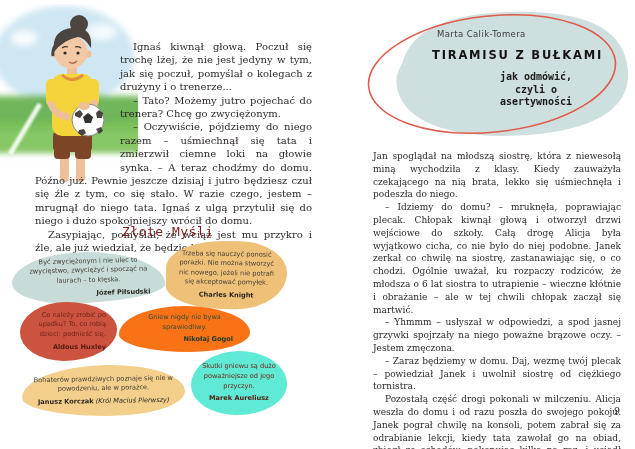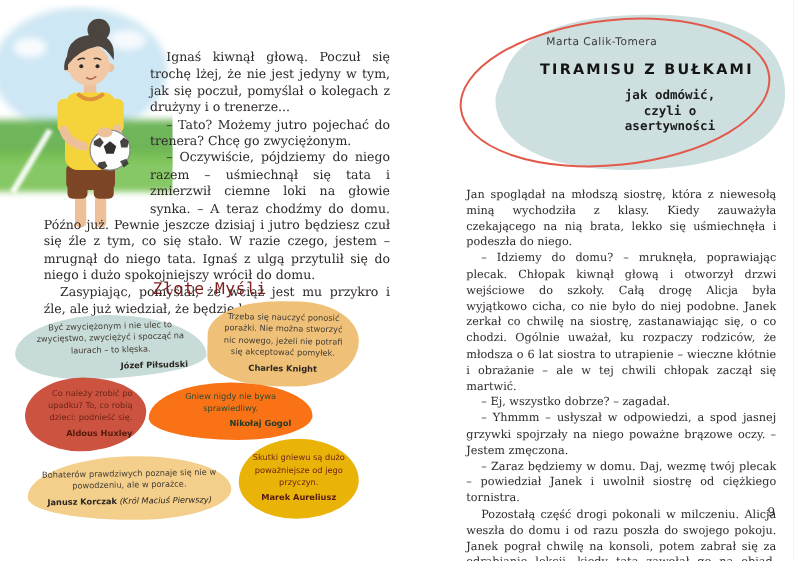--- a/index.html
+++ b/index.html
@@ -140,21 +140,21 @@
       <span class="q-author">Aldous Huxley</span>
     </div>
     <div class="bubble q3" style="background-color: #f97316;">
       <span>Gniew nigdy nie bywa sprawiedliwy.</span>
       <span class="q-author">Nikołaj Gogol</span>
     </div>
     <div class="bubble q4" style="background-color: rgb(243, 207, 139);">
       <span>Bohaterów prawdziwych poznaje się nie w powodzeniu, ale w porażce.</span>
       <span class="q-author"><span>Janusz Korczak</span><span class="q-note"> (Król Maciuś Pierwszy)</span></span>
     </div>
-    <div class="bubble q5" style="background-color: #eab308;">
+    <div class="bubble q5" style="background-color: #5eead4;">
       <span>Skutki gniewu są dużo poważniejsze od jego przyczyn.</span>
       <span class="q-author">Marek Aureliusz</span>
     </div>
   </div>
 
   <div>
 
     <svg class="header-svg" viewBox="0 0 292 150">
       <path d="M60,62 C70,22 120,8 190,10 C250,12 284,30 286,70 C288,105 255,128 185,133 C115,138 70,122 58,95 C52,80 54,72 60,62 Z" fill="#cddfde"></path>
       <ellipse cx="150" cy="72" rx="124" ry="58" fill="none" stroke="#e25a4b" stroke-width="1.6" transform="rotate(-6 150 72)"></ellipse>
@@ -163,21 +163,20 @@
     <div class="rp-author">Marta Calik-Tomera</div>
     <div class="rp-title">TIRAMISU Z BUŁKAMI</div>
     <div class="rp-subtitle">
       <div>jak odmówić,</div>
       <div>czyli o asertywności</div>
     </div>
 
     <div class="right-text">
       <p class="no-indent">Jan spoglądał na młodszą siostrę, która z niewesołą miną wychodziła z klasy. Kiedy zauważyła czekającego na nią brata, lekko się uśmiechnęła i podeszła do niego.</p>
       <p>– Idziemy do domu? – mruknęła, poprawiając plecak. Chłopak kiwnął głową i otworzył drzwi wejściowe do szkoły. Całą drogę Alicja była wyjątkowo cicha, co nie było do niej podobne. Janek zerkał co chwilę na siostrę, zastanawiając się, o co chodzi. Ogólnie uważał, ku rozpaczy rodziców, że młodsza o 6 lat siostra to utrapienie – wieczne kłótnie i obrażanie – ale w tej chwili chłopak zaczął się martwić.</p>
-      <p>– Ej, wszystko dobrze? – zagadał.</p>
       <p>– Yhmmm – usłyszał w odpowiedzi, a spod jasnej grzywki spojrzały na niego poważne brązowe oczy. – Jestem zmęczona.</p>
       <p>– Zaraz będziemy w domu. Daj, wezmę twój plecak – powiedział Janek i uwolnił siostrę od ciężkiego tornistra.</p>
       <p>Pozostałą część drogi pokonali w milczeniu. Alicja weszła do domu i od razu poszła do swojego pokoju. Janek pograł chwilę na konsoli, potem zabrał się za odrabianie lekcji, kiedy tata zawołał go na obiad, zbiegł ze schodów, pokonując kilka na raz, i usiadł przy stole.</p>
 
     </div>
 
     <div class="page-number">9</div>
   </div>
 
 </div>

